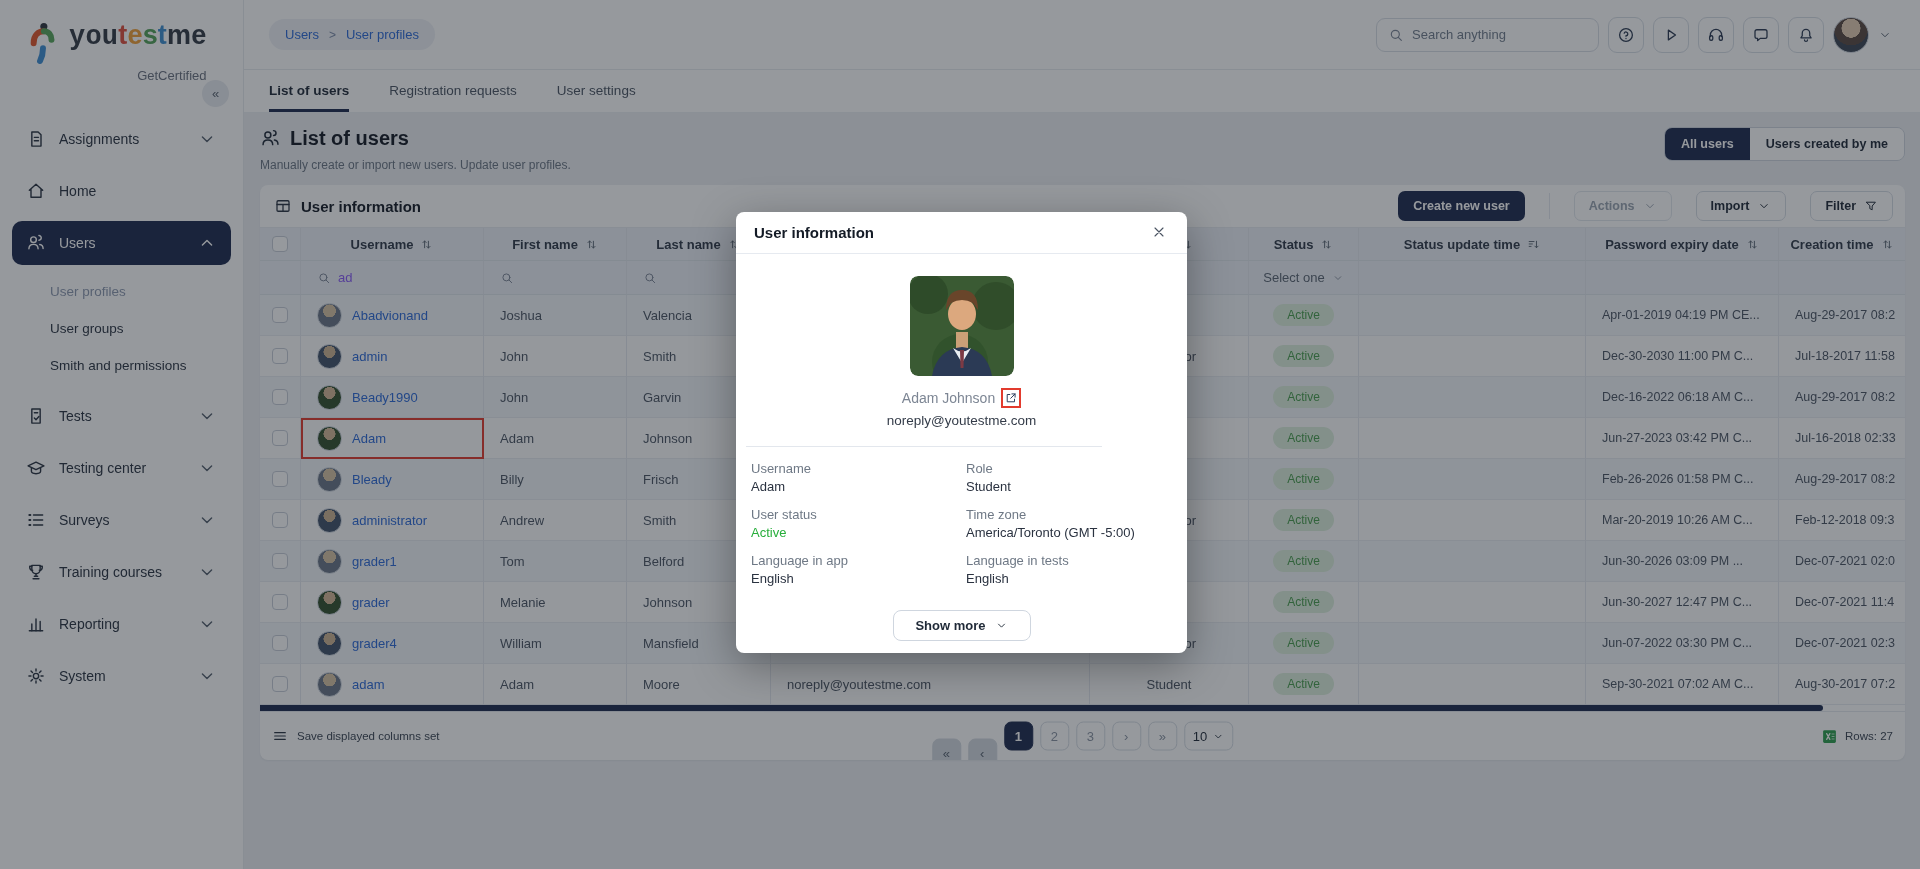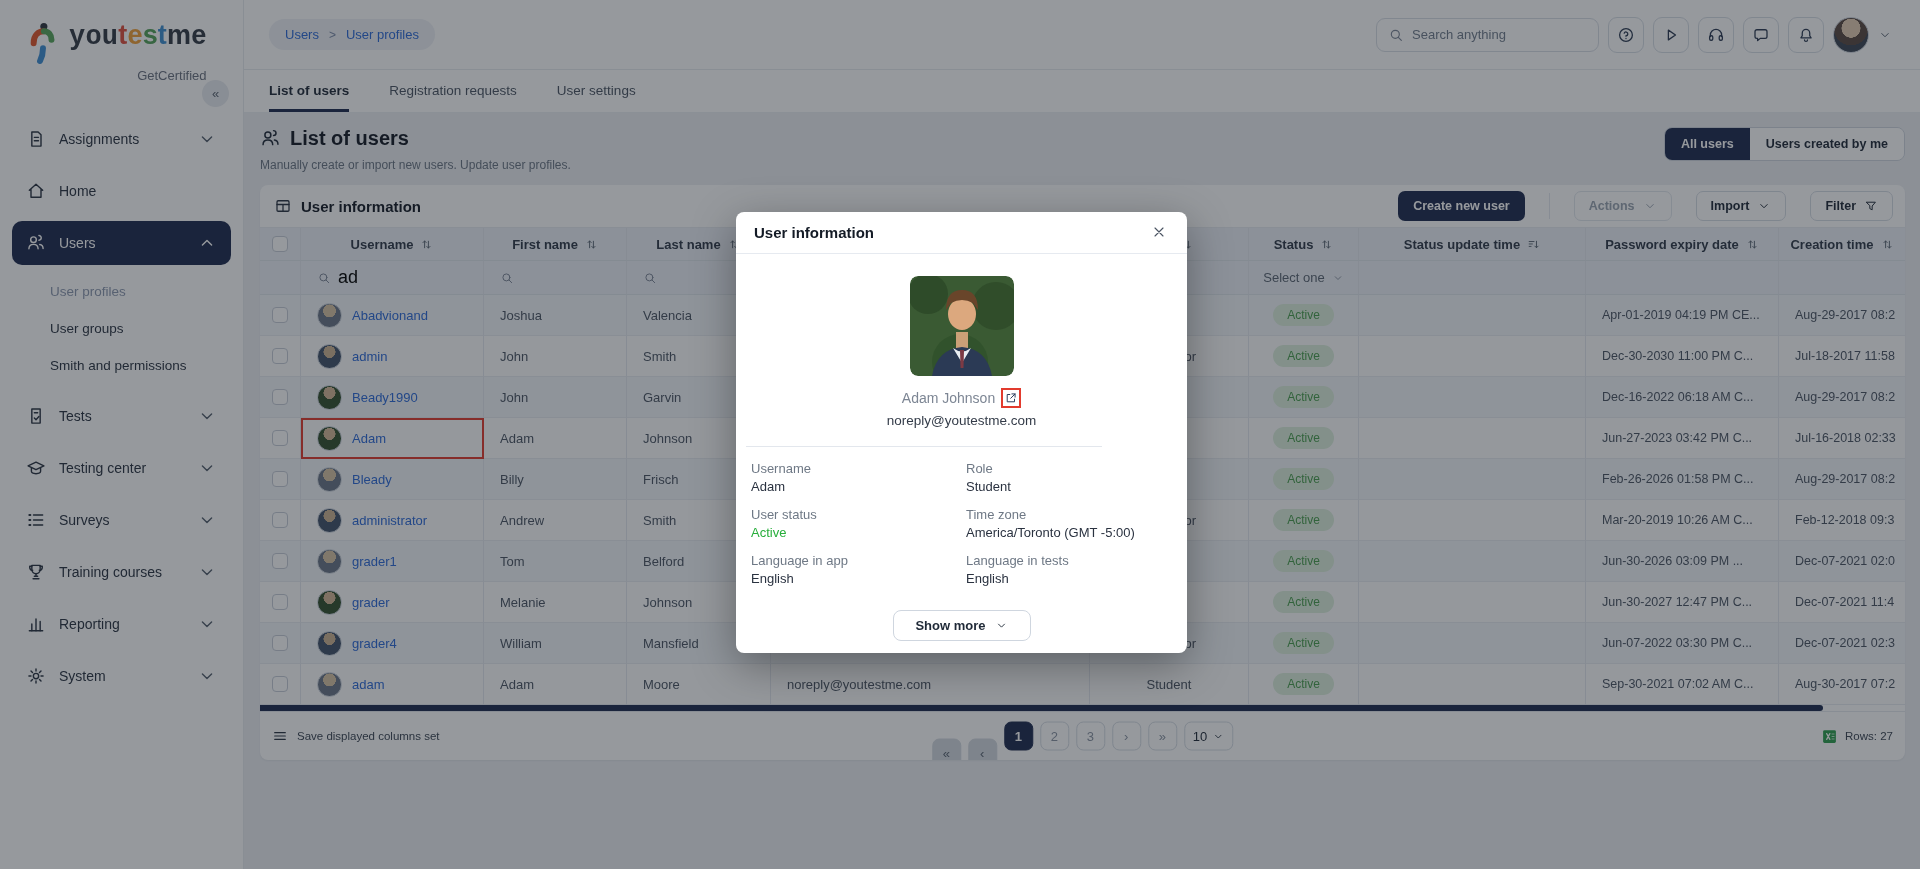--- a/index.html
+++ b/index.html
@@ -70,21 +70,21 @@
 
   .tgrid{display:grid;grid-template-columns:41px 183px 143px 144px 319px 159px 110px 227px 193px 126px}
   .th,.tf,.td{display:flex;align-items:center;border-right:1px solid #e3e8ee;overflow:hidden;white-space:nowrap}
   .th:last-child,.tf:last-child,.td:last-child{border-right:none}
   .hrow{background:#edf1f7}
   .hrow .th{height:33px;justify-content:center;gap:7px;font-size:13px;font-weight:bold;color:#303a49;border-bottom:1px solid #dfe5ec}
   .th svg{width:13px;height:13px;color:#55606e}
   .frow{background:#edf1f7}
   .frow .tf{height:34px;gap:7px;padding:0 10px 0 16px;font-size:13px;color:#5a6573;border-bottom:1px solid #dfe5ec}
   .frow .tf svg{width:14px;height:14px;color:#7c8697}
-  .frow input{border:none;outline:none;background:transparent;font-size:18px;color:#000000;width:90%}
+  .frow input{border:none;outline:none;background:transparent;font-size:13px;color:#8b5cf6;width:90%}
   .tf.center{justify-content:center;padding:0}
   .tf .selone{display:flex;align-items:center;gap:7px;color:#5a6573}
   .row .td{height:41px;font-size:13px;color:#4b5563;padding:0 10px 0 16px;border-bottom:1px solid #e8ecf1}
   .row:nth-child(odd){background:#f3f6fa}
   .row:nth-child(even){background:#fdfdfe}
   .td.c{justify-content:center;padding:0}
   .td.date{font-size:12.5px}
   .uname{display:flex;align-items:center;gap:10px;width:100%;height:100%}
   .uname a{color:#2e6bd8;text-decoration:none;cursor:pointer}
   .av{width:25px;height:25px;border-radius:50%;flex:none;border:1px solid #d0d6de;background:radial-gradient(circle at 50% 30%,#d8c3a5 0 32%,#6a7587 33%)}

